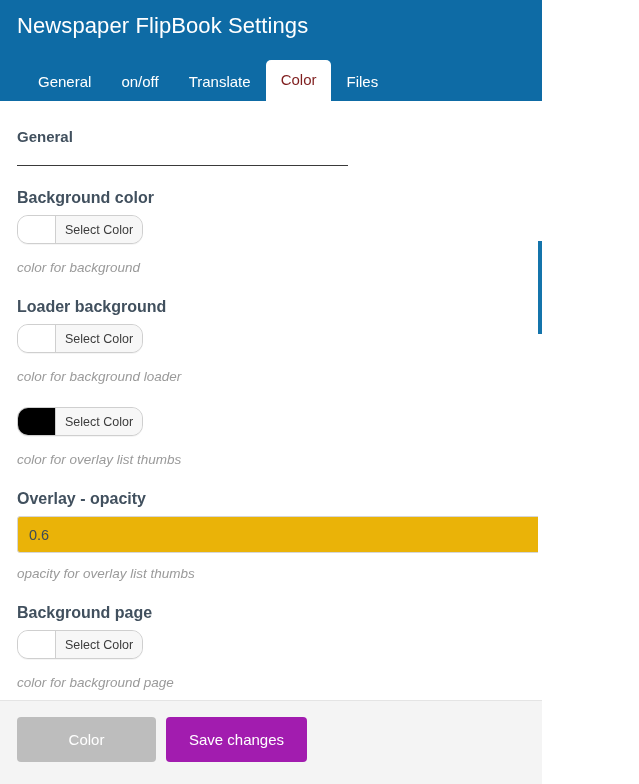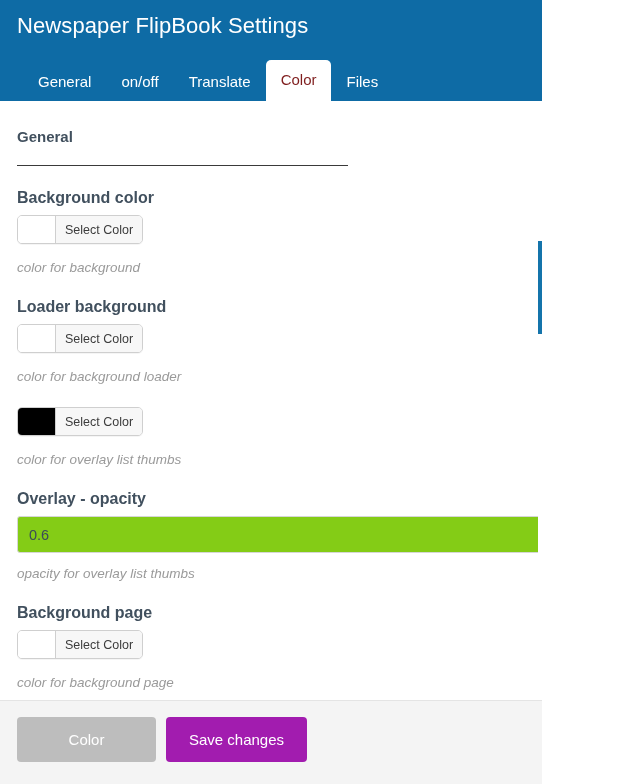--- a/index.html
+++ b/index.html
@@ -141,21 +141,21 @@
     color: #9a9a9a;
     margin-top: 13px;
   }
 
   
   .colorpicker {
     display: inline-flex;
     align-items: stretch;
     height: 27px;
     border: 1px solid #cfcfcf;
-    border-radius: 5px;
+    border-radius: 11px;
     background: #f7f7f7;
     box-shadow: 0 1px 0 rgba(0,0,0,0.04);
     overflow: hidden;
     cursor: pointer;
   }
   .color-swatch {
     width: 37px;
     background: #ffffff;
     border-right: 1px solid #cfcfcf;
   }
@@ -170,21 +170,21 @@
     white-space: nowrap;
   }
 
   .text-input {
     display: block;
     width: 584px;
     height: 37px;
     box-sizing: border-box;
     border: 1px solid #d6d6d6;
     border-radius: 3px;
-    background: #84cc16;
+    background: #eab308;
     font-family: "Liberation Sans", sans-serif;
     font-size: 14.5px;
     color: #3c4a58;
     padding: 0 11px;
     outline: none;
   }
 
   
   .scroll-col {
     position: absolute;

